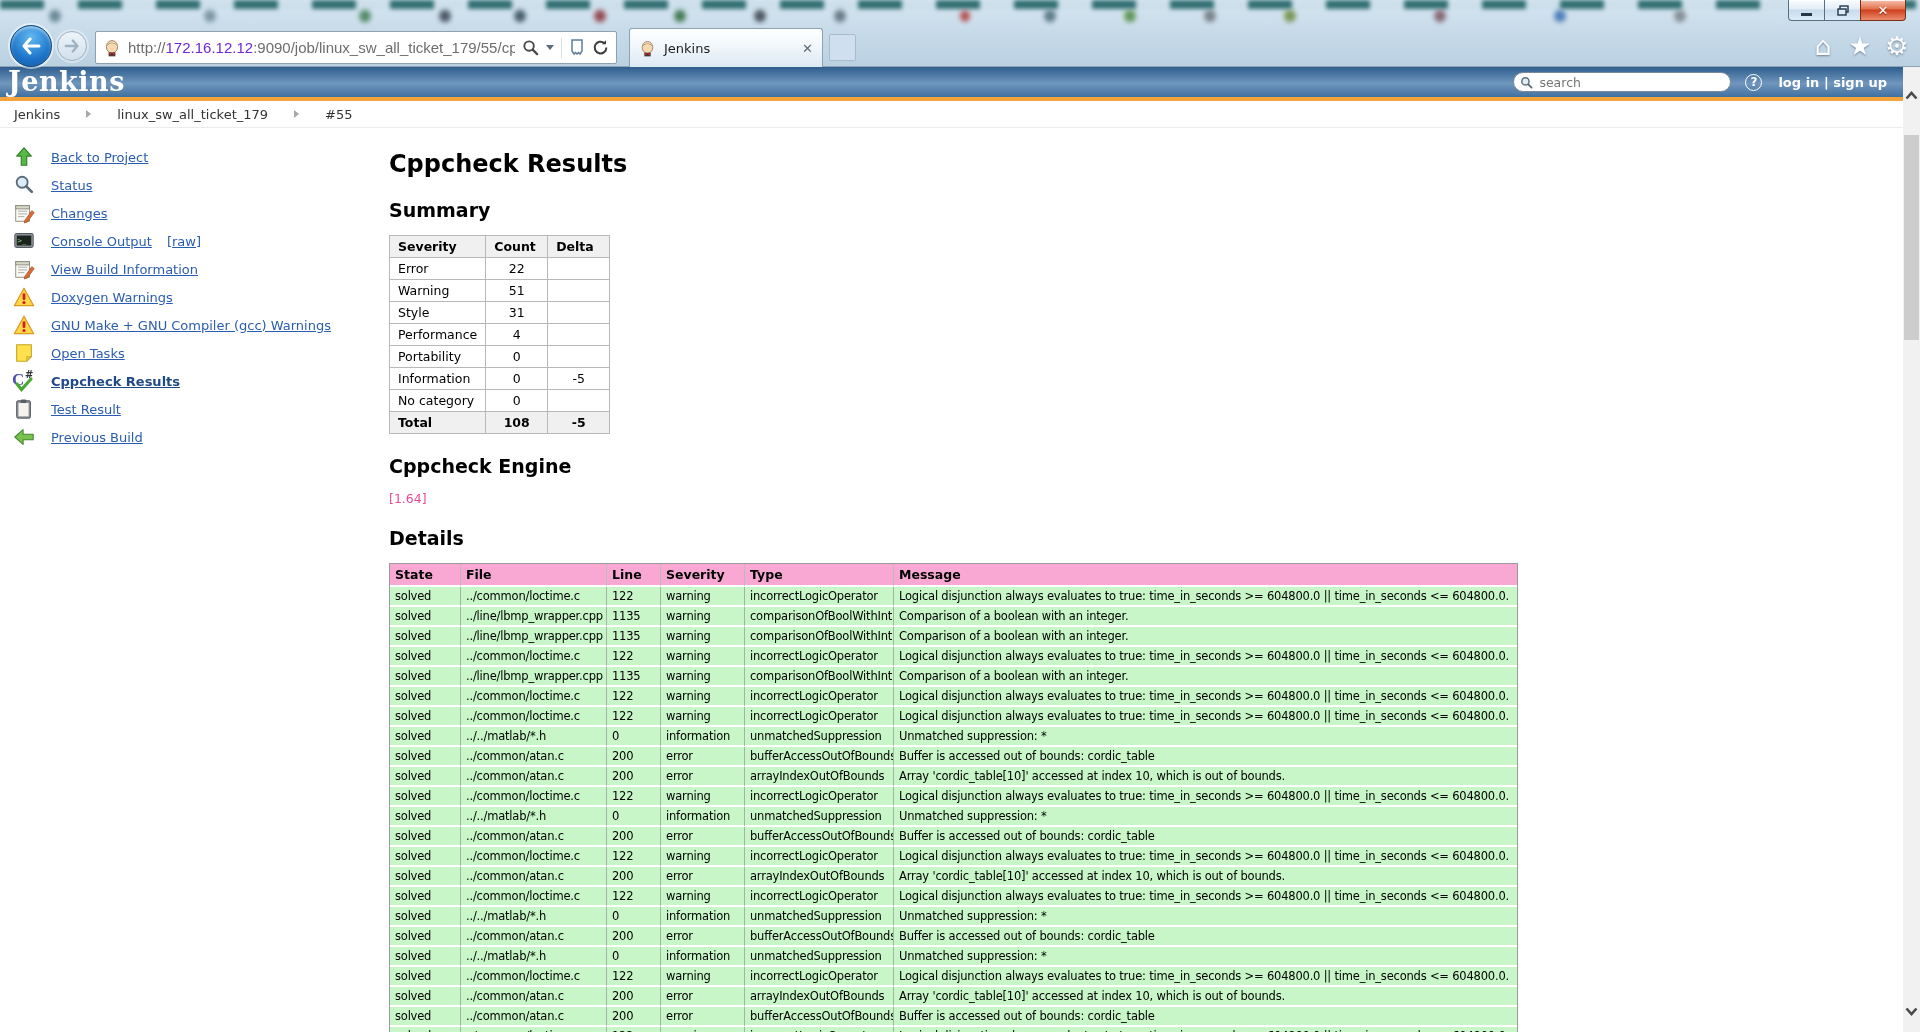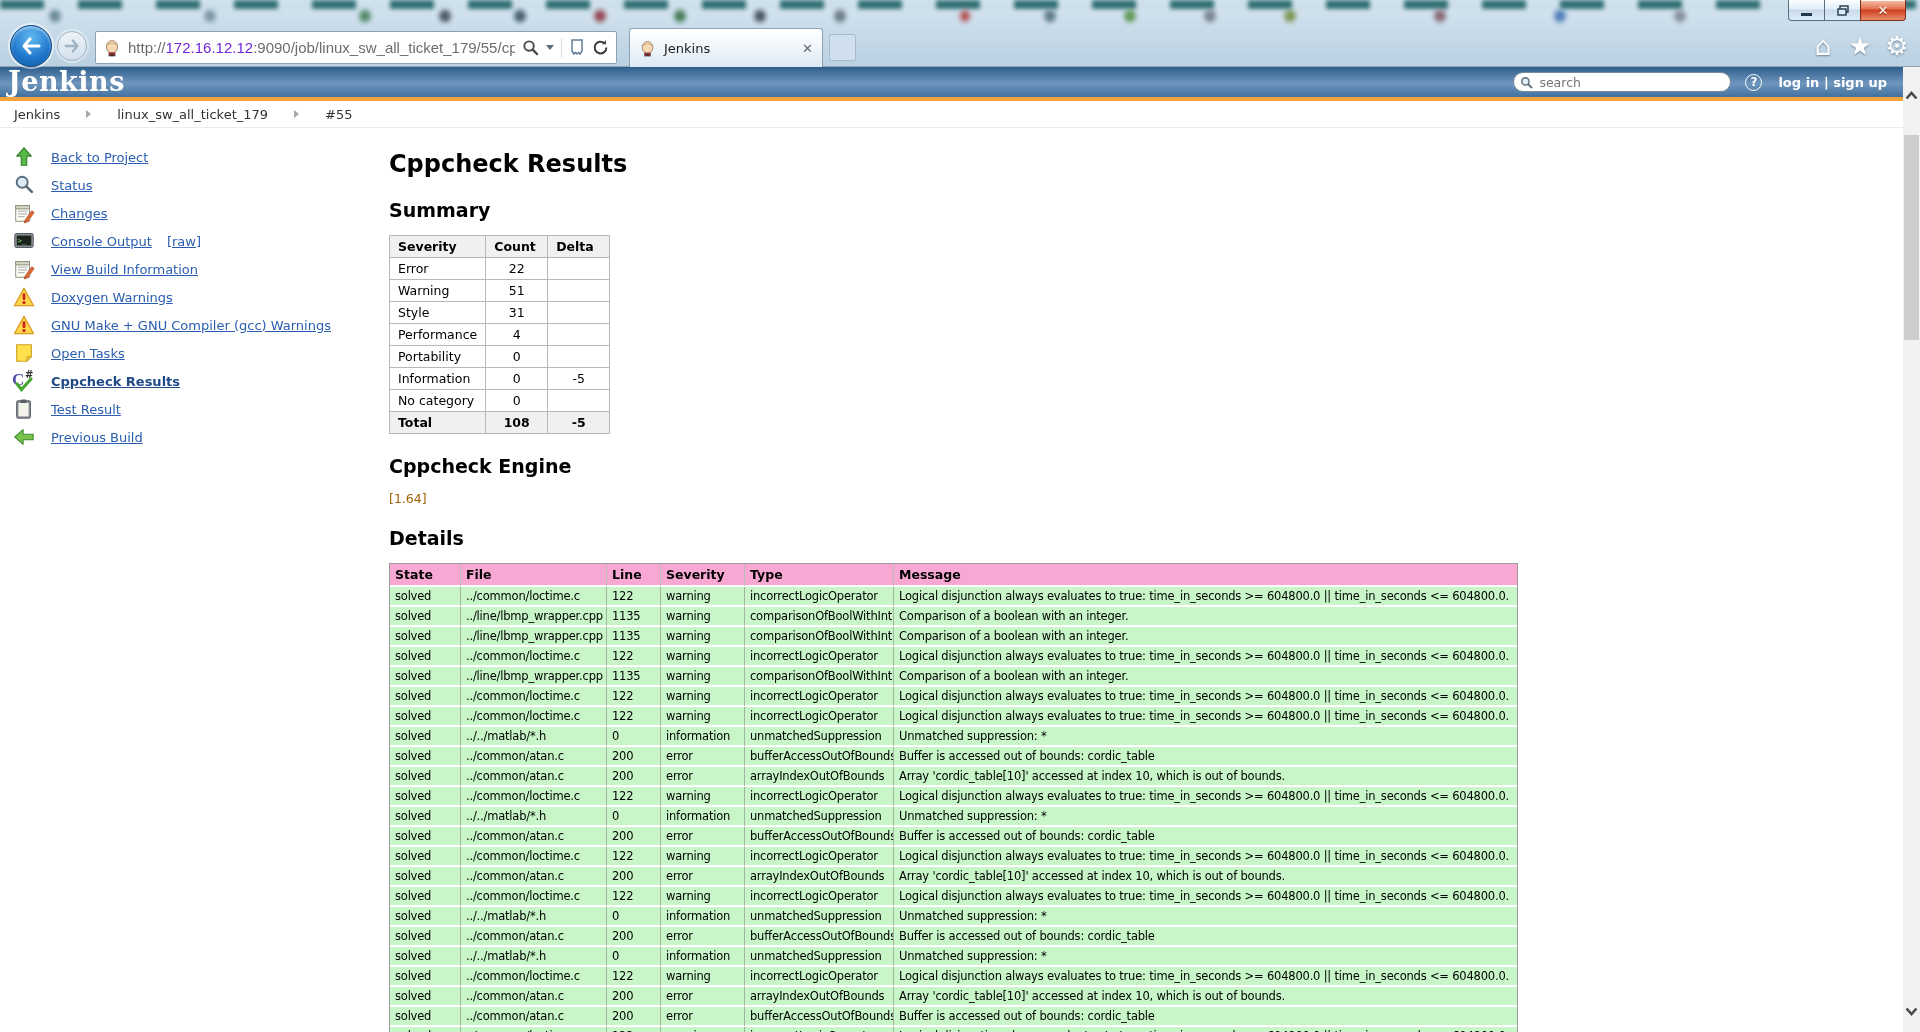--- a/index.html
+++ b/index.html
@@ -103,21 +103,21 @@
   .sidebar{width:389px;flex:0 0 389px;padding:15px 0 0 12px;}
   .sb-item{display:flex;align-items:center;gap:15px;height:28px;}
   .sb-icon{width:24px;height:24px;flex:0 0 24px;display:grid;place-items:center;}
   .sb-icon svg{display:block;}
   .sb-label,.sb-extra{color:var(--link-blue,#2a5db0);text-decoration:underline;font-size:13px;cursor:pointer;}
   .sb-label.current{font-weight:bold;color:#204a87;}
 
   .main{flex:1;padding-top:14px;}
   h1.pgtitle{margin:8px 0 0;font-size:24px;color:#000;}
   h2.sec{margin:21px 0 0;font-size:19px;color:#000;}
-  .engine-ver{margin-top:14px;font-size:12.5px;color:#a16207;}
+  .engine-ver{margin-top:14px;font-size:12.5px;color:#ec4899;}
 
   table.summary{border-collapse:collapse;margin-top:14px;font-size:12.5px;}
   table.summary th{background:#f0f0f0;border:1px solid #b8b8b8;text-align:left;font-weight:bold;
        padding:3px 8px;}
   table.summary td{border:1px solid #b8b8b8;padding:3px 8px;background:#fff;}
   table.summary td.num{text-align:center;}
   table.summary tr.total td{background:#f0f0f0;font-weight:bold;}
 
   table.details{border-collapse:separate;border-spacing:0;margin-top:14px;table-layout:fixed;
        width:1127px;font-size:12.5px;border:1px solid #9a9a9a;}

